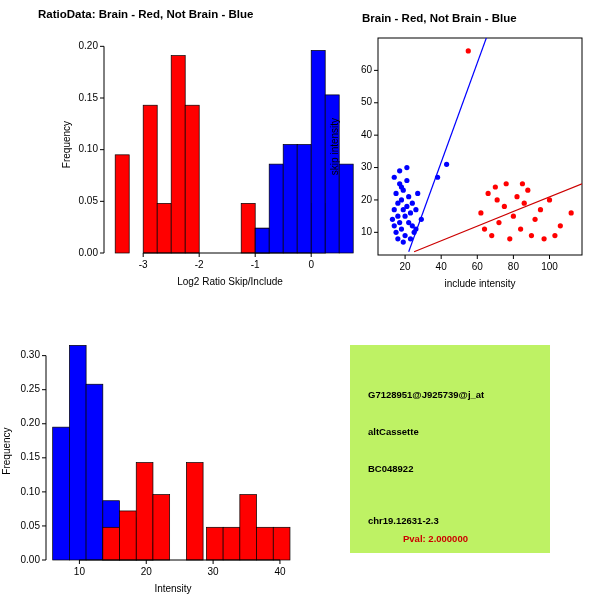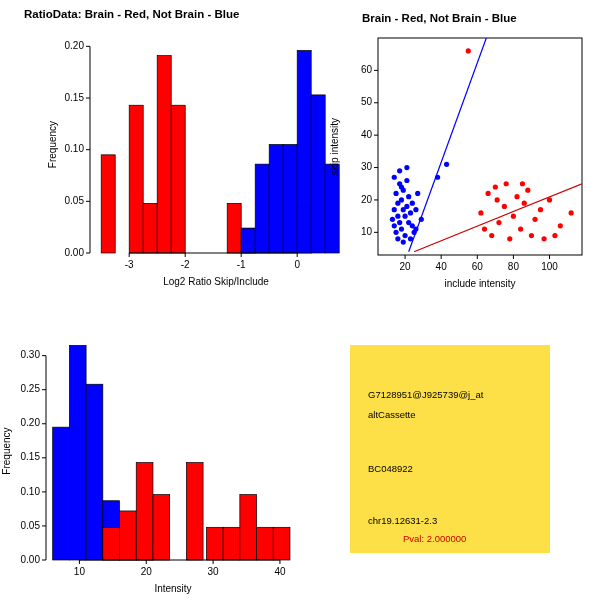--- a/index.html
+++ b/index.html
@@ -25,39 +25,40 @@
   }
   svg { display: block; }
   text {
     font-family: "Liberation Sans", sans-serif;
     fill: #000;
   }
   .axis-label { font-size: 10px; }
   .tick-label { font-size: 10px; }
   .info-box {
     position: absolute;
-    background: #fde047;
+    background: #bef264;
     left: 350px;
     top: 345px;
     width: 200px;
     height: 208px;
+    font-weight: bold;
   }
   .info-line {
     position: absolute;
     font-size: 9.5px;
     color: #000;
     left: 18px;
     white-space: nowrap;
   }
   .info-line.red { color: #cc0000; }
 </style>
 </head>
 <body>
 
-<div class="panel" style="left:2px; top:8px; width:320px; height:290px;padding-left:40px;">
+<div class="panel" style="left:16px; top:8px; width:320px; height:290px;padding-left:40px;">
   <div class="panel-title" style="position:absolute; left:22px; top:0px;">RatioData: Brain - Red, Not Brain - Blue</div>
   <svg id="svg-ratio" width="320" height="290">
       <rect x="59.20000000000001" y="146.83333333333331" width="14.000000000000007" height="98.16666666666669" fill="#ff0000" stroke="#000000" stroke-width="0.7"></rect>
       <rect x="87.20000000000002" y="97.23333333333332" width="14" height="147.76666666666668" fill="#ff0000" stroke="#000000" stroke-width="0.7"></rect>
       <rect x="101.20000000000002" y="195.4" width="14" height="49.599999999999994" fill="#ff0000" stroke="#000000" stroke-width="0.7"></rect>
       <rect x="115.20000000000002" y="47.633333333333326" width="13.999999999999972" height="197.36666666666667" fill="#ff0000" stroke="#000000" stroke-width="0.7"></rect>
       <rect x="129.2" y="97.23333333333332" width="14.000000000000028" height="147.76666666666668" fill="#ff0000" stroke="#000000" stroke-width="0.7"></rect>
       <rect x="185.20000000000002" y="195.4" width="14" height="49.599999999999994" fill="#ff0000" stroke="#000000" stroke-width="0.7"></rect>
       <rect x="199.20000000000002" y="220.2" width="13.999999999999972" height="24.80000000000001" fill="#ff0000" stroke="#000000" stroke-width="0.7"></rect>
       <rect x="255.20000000000002" y="195.4" width="13.999999999999972" height="49.599999999999994" fill="#ff0000" stroke="#000000" stroke-width="0.7"></rect>
@@ -236,17 +237,17 @@
       <text x="213.10526315789474" y="263" text-anchor="middle" class="tick-label">30</text>
       <line x1="279.9473684210526" y1="248" x2="279.9473684210526" y2="252" stroke="#000" stroke-width="1"></line>
       <text x="279.9473684210526" y="263" text-anchor="middle" class="tick-label">40</text>
       <text x="173" y="280" text-anchor="middle" class="axis-label">Intensity</text>
       <text x="10" y="139" text-anchor="middle" class="axis-label" transform="rotate(-90 10 139)">Frequency</text>
     </svg>
 </div>
 
 <div class="info-box">
   <div class="info-line" style="top:44px;">G7128951@J925739@j_at</div>
-  <div class="info-line" style="top:64px;">altCassette</div>
+  <div class="info-line" style="top:81px;">altCassette</div>
   <div class="info-line" style="top:118px;text-align:center;">BC048922</div>
   <div class="info-line" style="top:155px;margin-top:15px;">chr19.12631-2.3</div>
   <div class="info-line red" style="top:188px;margin-left:35px;">Pval: 2.000000</div>
 </div>
 
 </body></html>

